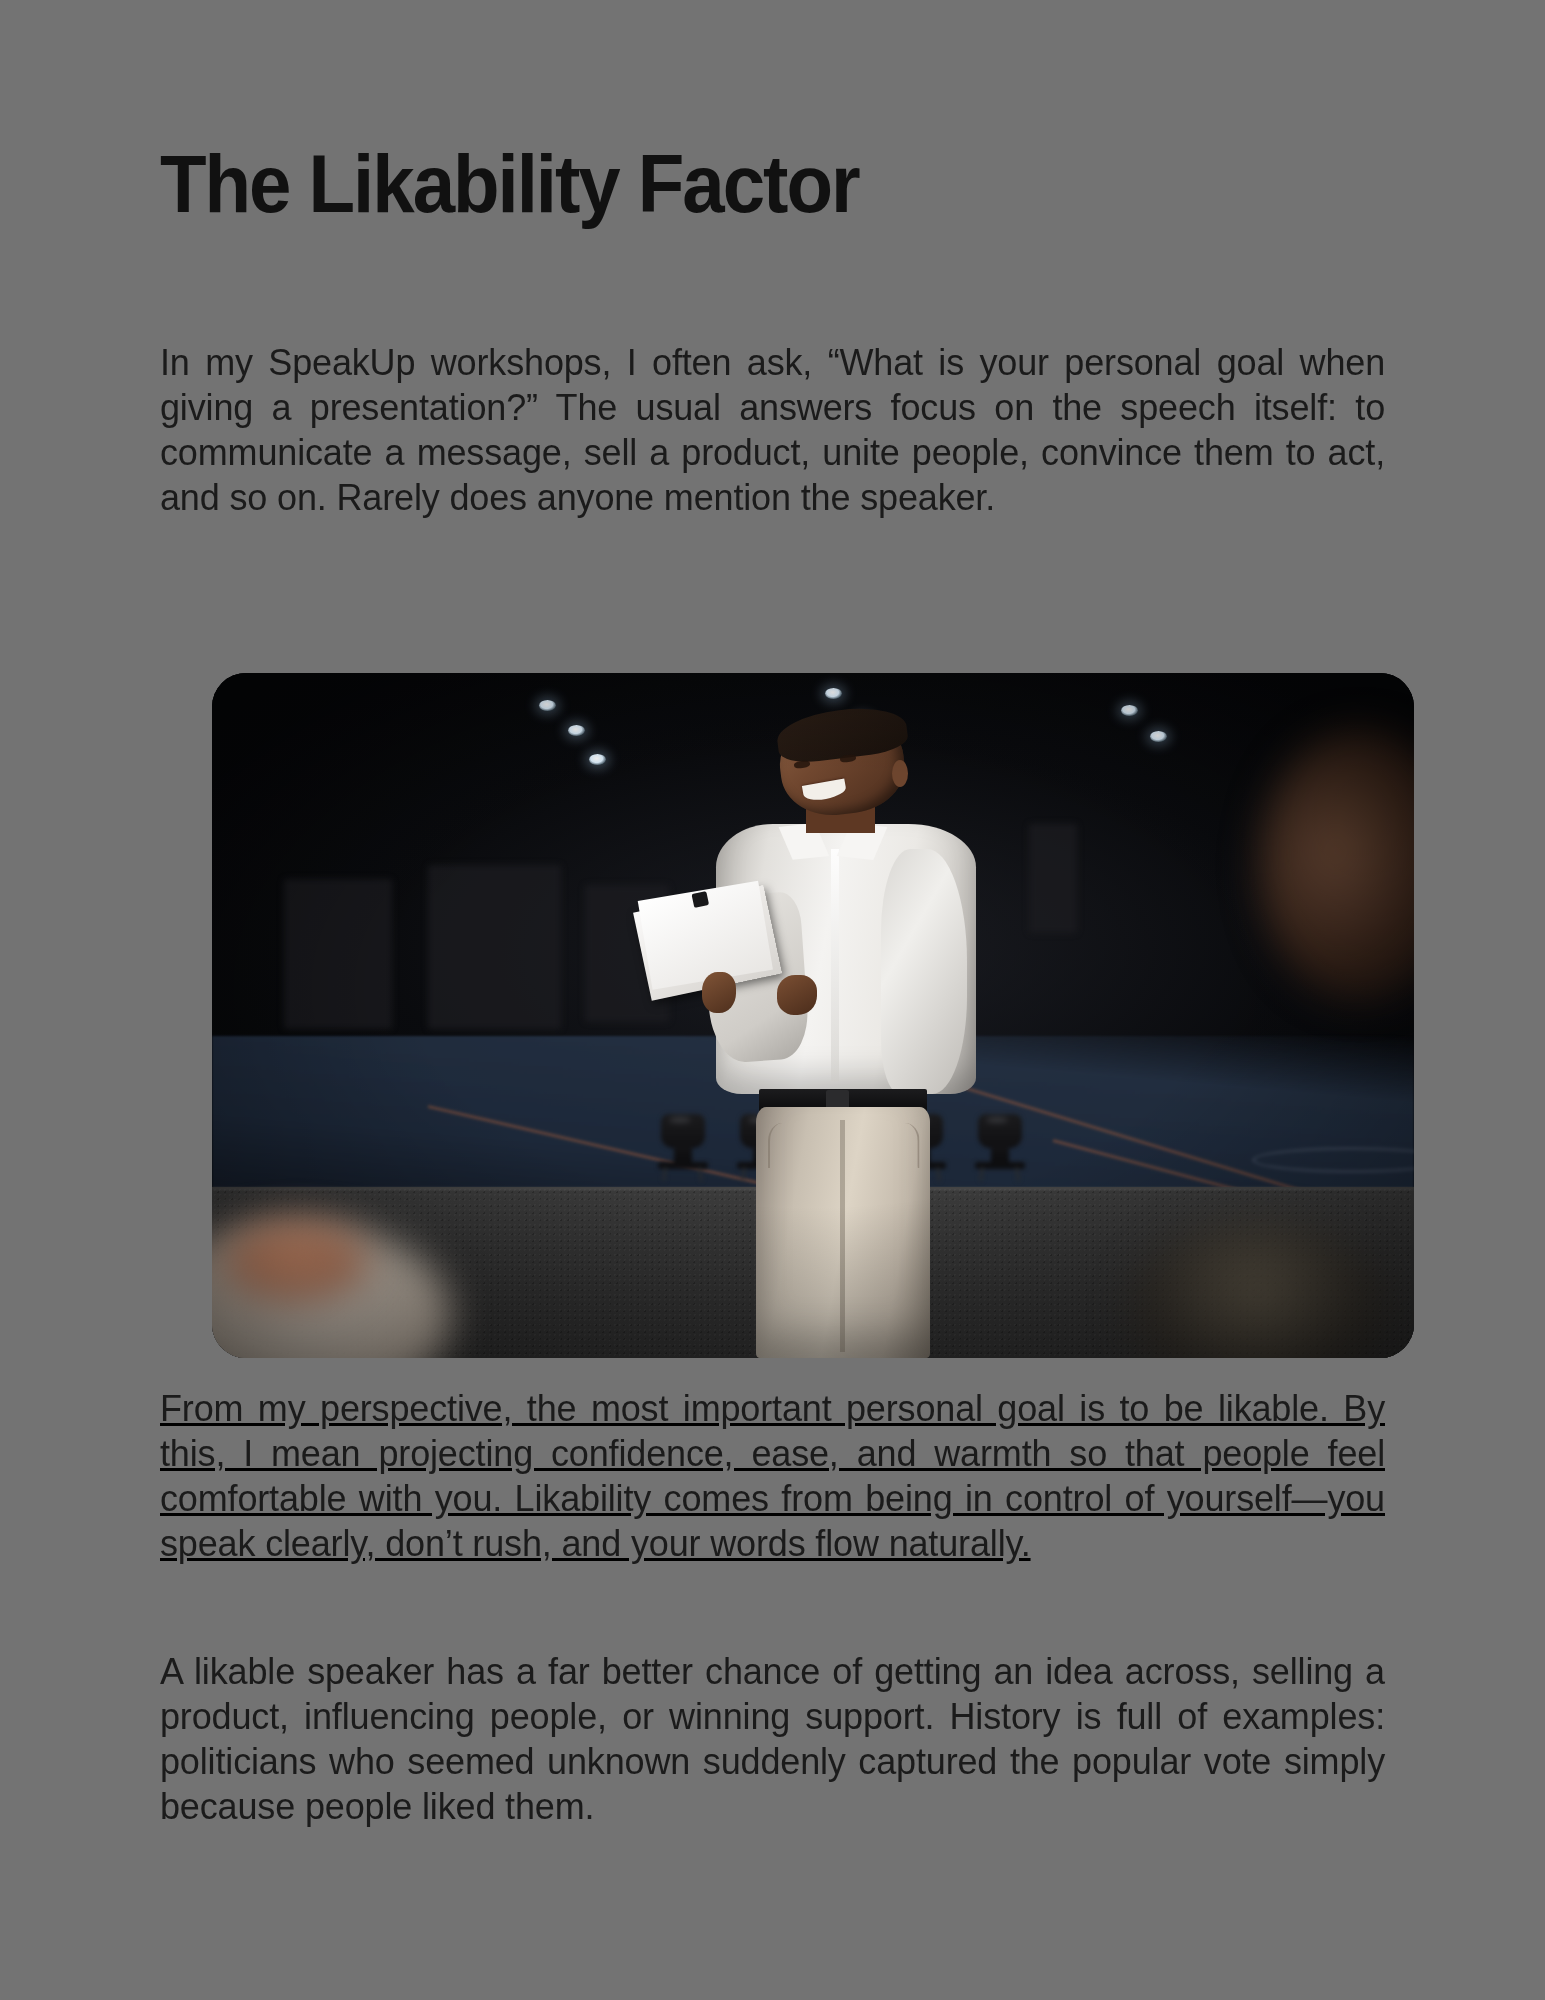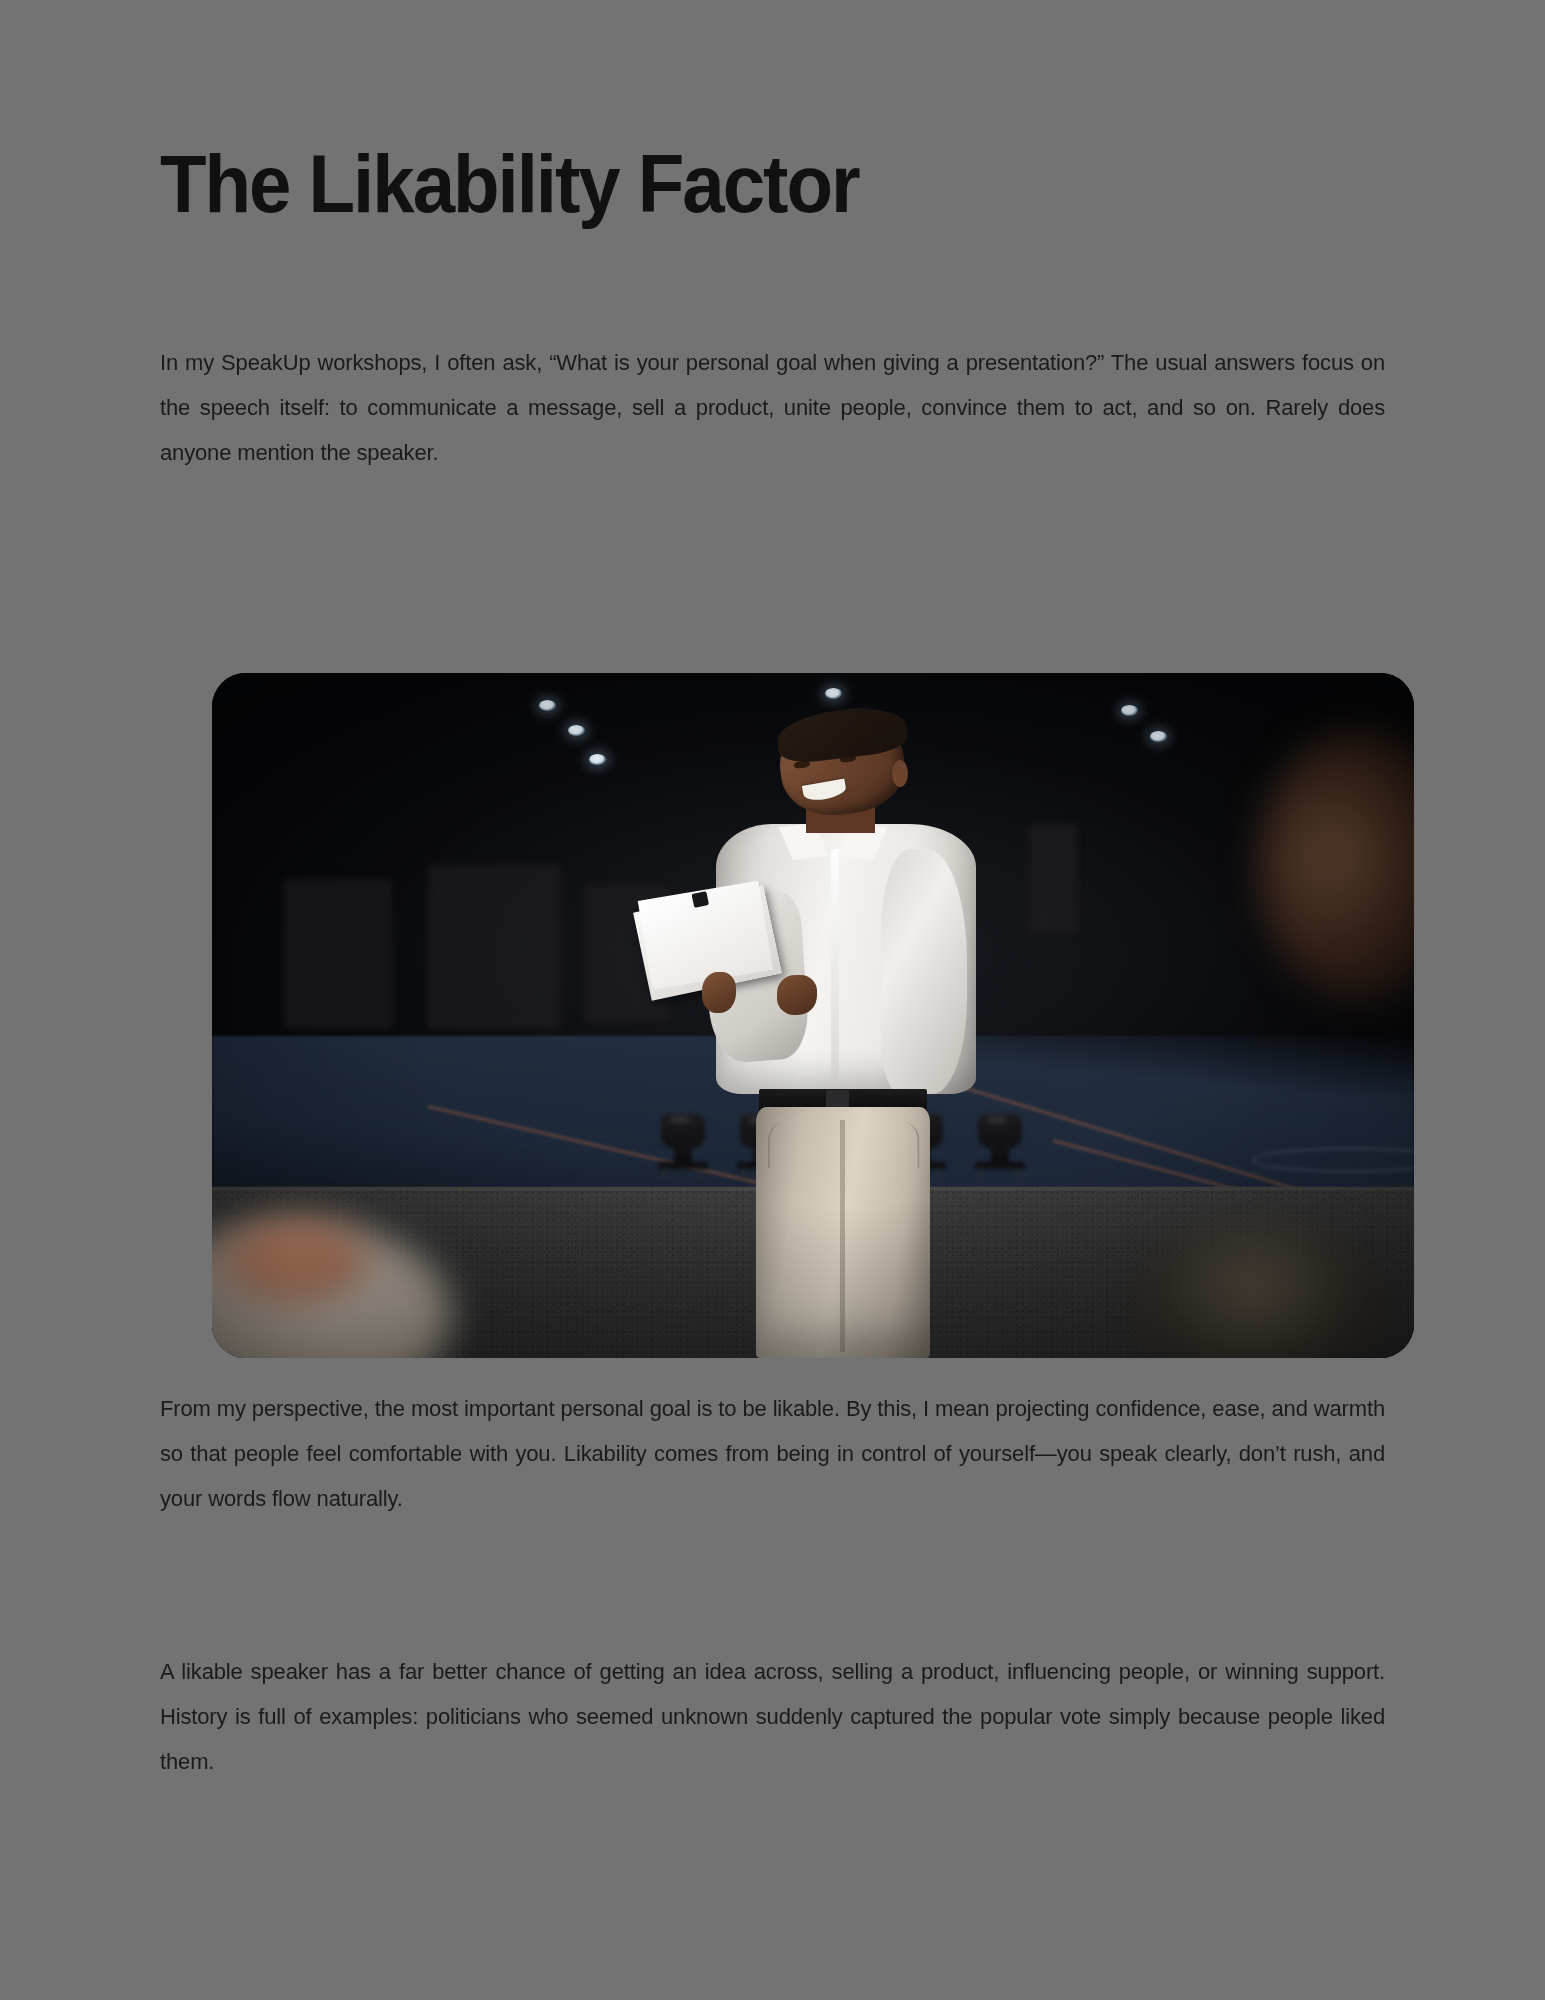--- a/index.html
+++ b/index.html
@@ -41,34 +41,34 @@
 
   
   .body-col {
     position: absolute;
     left: 160px;
     width: 1225px;
   }
 
   .para {
     font-family: "Liberation Sans", sans-serif;
-    font-size: 22px;
+    font-size: 36px;
     line-height: 45px;
     color: #1b1b1b;
     text-align: justify;
     text-justify: inter-word;
     letter-spacing: -0.15px;
     margin: 0;
   }
   .para.last-natural {
     text-align: justify;
   }
 
   #para-intro { top: 340px; }
-  #para-two   { top: 1386px; }
+  #para-two   { top: 1386px; text-decoration: underline; }
   #para-three { top: 1649px; }
 
   
   .photo-frame {
     position: absolute;
     left: 172px;
     top: 657px;
     width: 1202px;
     height: 685px;
     border-radius: 34px;

